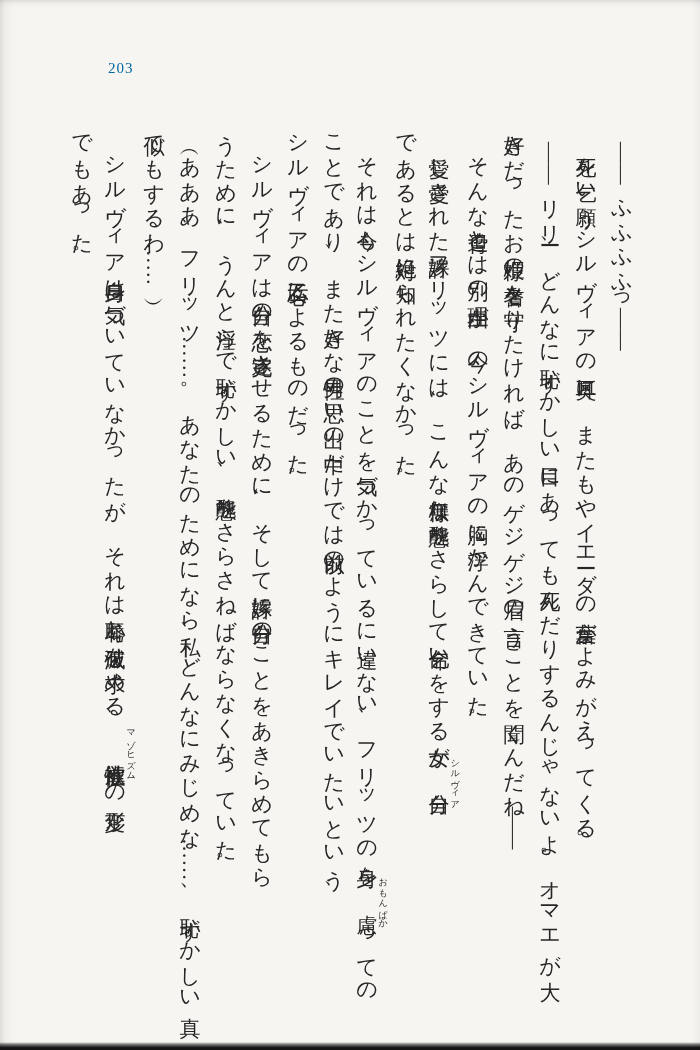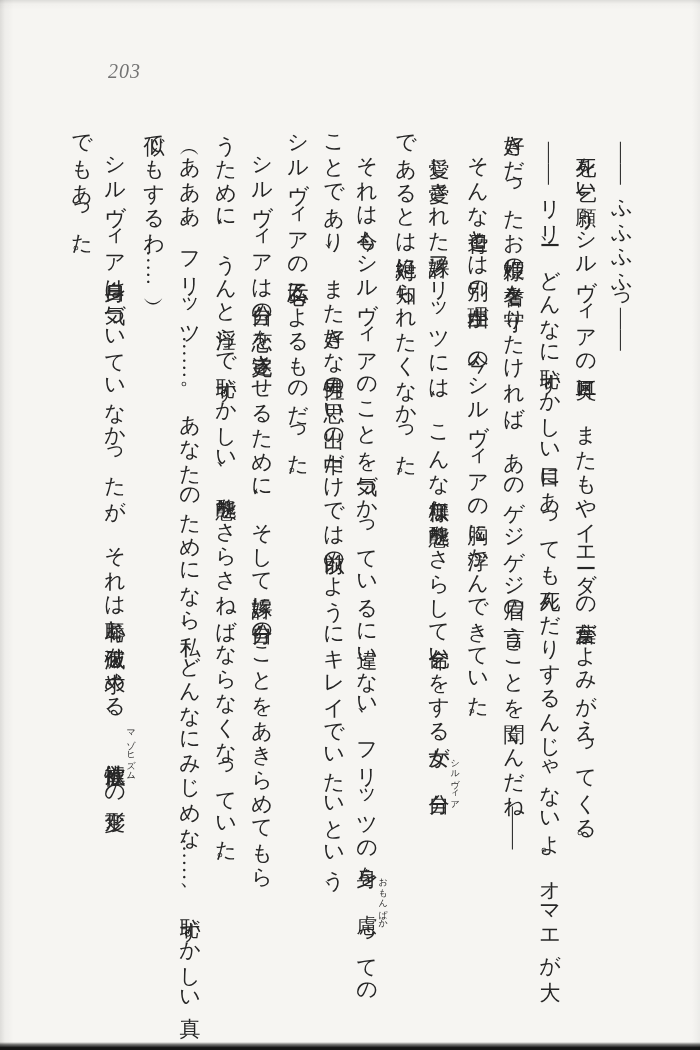--- a/index.html
+++ b/index.html
@@ -28,23 +28,22 @@
     left: 0;
     bottom: 0;
     width: 700px;
     height: 8px;
     background: linear-gradient(to bottom, rgba(20,20,20,0) 0%, rgba(20,20,20,0.55) 30%, #141414 70%);
   }
   .page-number {
     position: absolute;
     top: 60px;
     left: 108px;
-    font-size: 20px;
-    font-style: italic;
-    color: #737373;
+    font-size: 15px;
+    color: #0369a1;
     letter-spacing: 1px;
   }
   .text-columns {
     position: absolute;
     top: 120px;
     right: 60px;
     height: 890px;
     writing-mode: vertical-rl;
     text-orientation: mixed;
     color: #262626;

